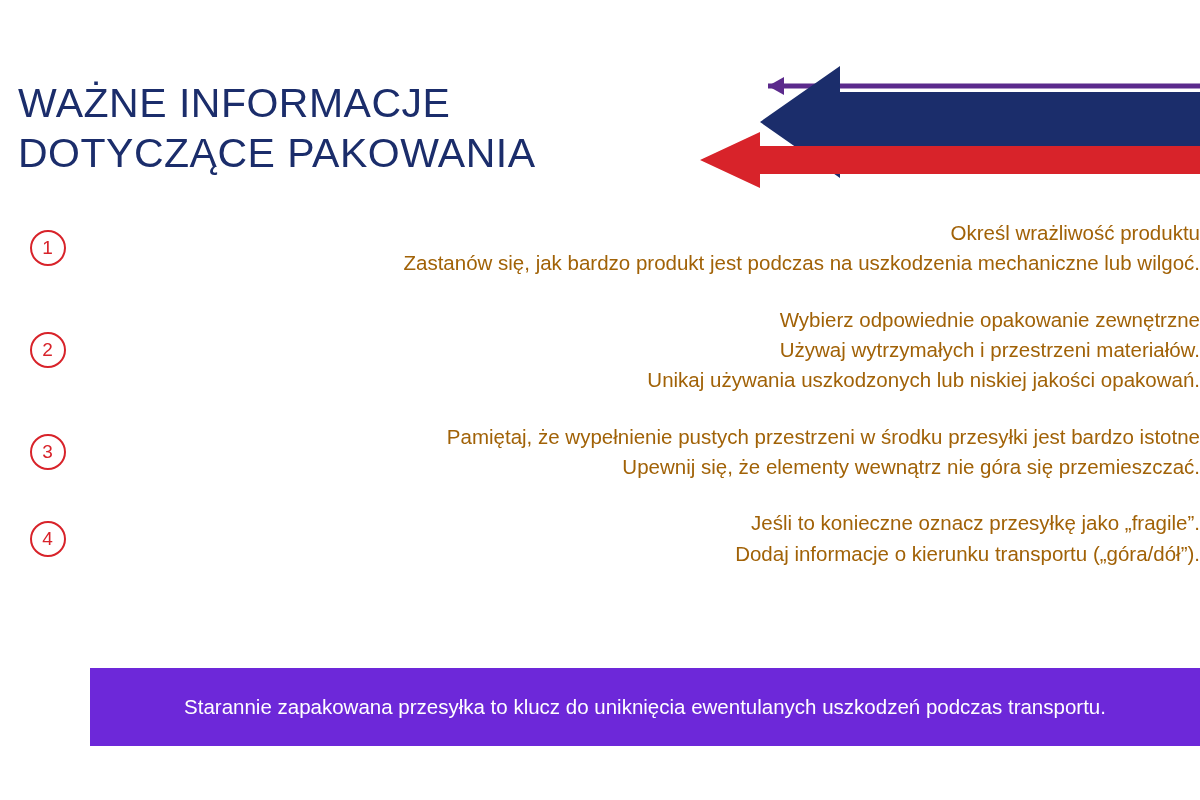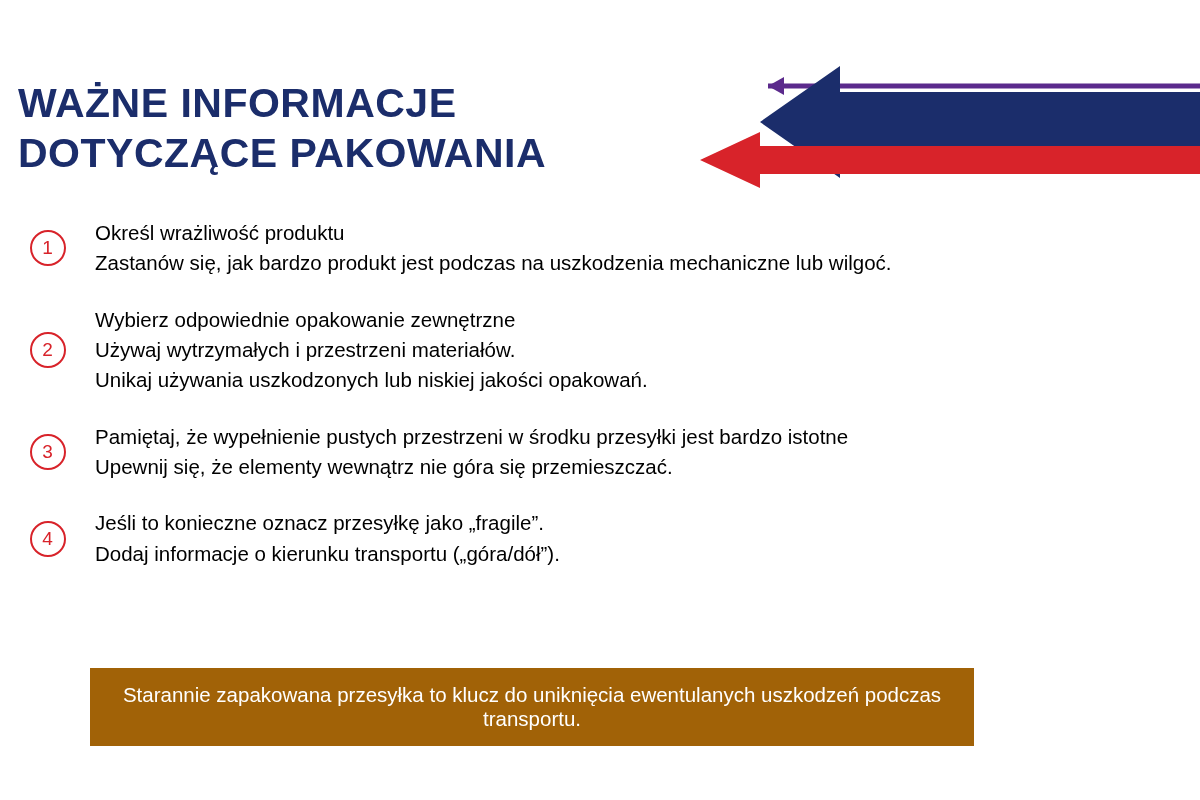--- a/index.html
+++ b/index.html
@@ -22,21 +22,21 @@
 
   
   .title {
     position: absolute;
     left: 18px;
     top: 78px;
     color: #1b2d6b;
     font-size: 41px;
     line-height: 1.22;
     letter-spacing: 0.5px;
-    font-weight: 700;
+    font-weight: 400;
     white-space: pre-line;
   }
 
   
   .arrows {
     position: absolute;
     right: 0;
     top: 60px;
     width: 500px;
     height: 130px;
@@ -69,37 +69,38 @@
     border-radius: 50%;
     color: #d8232a;
     font-size: 19px;
     display: flex;
     align-items: center;
     justify-content: center;
     box-sizing: border-box;
   }
   .lines {
     flex: 1 1 auto;
-    color: #000000;
+    color: #a16207;
     font-size: 20.5px;
     line-height: 1.48;
+    text-align: right;
   }
   .lines .ln {
     display: block;
     white-space: nowrap;
   }
 
   
   .footer {
     position: absolute;
     left: 90px;
     top: 668px;
-    width: 884px;
+    width: 1110px;
     height: 78px;
-    background: #a16207;
+    background: #6d28d9;
     display: flex;
     align-items: center;
     justify-content: center;
   }
   .footer span {
     color: #ffffff;
     font-size: 20.5px;
     text-align: center;
     padding: 0 20px;
   }

